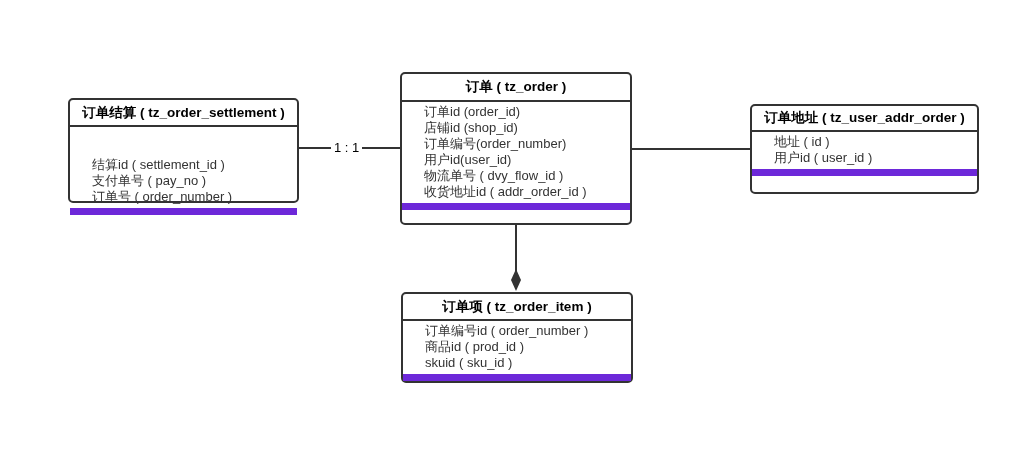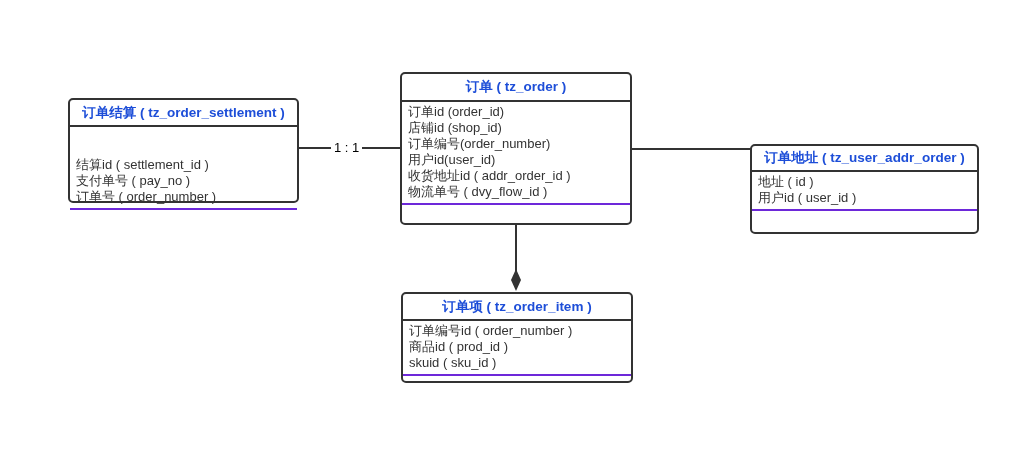--- a/index.html
+++ b/index.html
@@ -23,31 +23,31 @@
     border-radius: 5px;
     display: flex;
     flex-direction: column;
     color: #333333;
   }
   .entity .title {
     box-sizing: border-box;
     border-bottom: 2px solid #333333;
     font-weight: bold;
     font-size: 13.5px;
-    color: #1d4ed8;
+    color: #000000;
     text-align: center;
     display: flex;
     align-items: center;
     justify-content: center;
     flex: 0 0 auto;
   }
   .entity .fields {
     box-sizing: border-box;
-    border-bottom: 2px solid #6d28d9;
-    padding: 2px 6px 3px 6px;
+    border-bottom: 7px solid #6d28d9;
+    padding: 2px 6px 3px 22px;
     flex: 0 0 auto;
   }
   .entity .field {
     font-size: 13px;
     line-height: 16px;
     white-space: nowrap;
   }
   .entity .footer {
     flex: 1 1 auto;
   }
@@ -94,27 +94,27 @@
     <div class="footer"></div>
   </div>
 
   <div class="entity" style="left:400px; top:72px; width:232px; height:153px;">
     <div class="title" style="height:28px;">订单 ( tz_order )</div>
     <div class="fields">
       <div class="field">订单id (order_id)</div>
       <div class="field">店铺id (shop_id)</div>
       <div class="field">订单编号(order_number)</div>
       <div class="field">用户id(user_id)</div>
+      <div class="field">物流单号 ( dvy_flow_id )</div>
       <div class="field">收货地址id ( addr_order_id )</div>
-      <div class="field">物流单号 ( dvy_flow_id )</div>
     </div>
     <div class="footer"></div>
   </div>
 
-  <div class="entity" style="left:750px; top:104px; width:229px; height:90px;margin-top:40px;">
+  <div class="entity" style="left:750px; top:104px; width:229px; height:90px;">
     <div class="title" style="height:26px;">订单地址 ( tz_user_addr_order )</div>
     <div class="fields">
       <div class="field">地址 ( id )</div>
       <div class="field">用户id ( user_id )</div>
     </div>
     <div class="footer"></div>
   </div>
 
   <div class="entity" style="left:401px; top:292px; width:232px; height:91px;">
     <div class="title" style="height:27px;">订单项 ( tz_order_item )</div>

